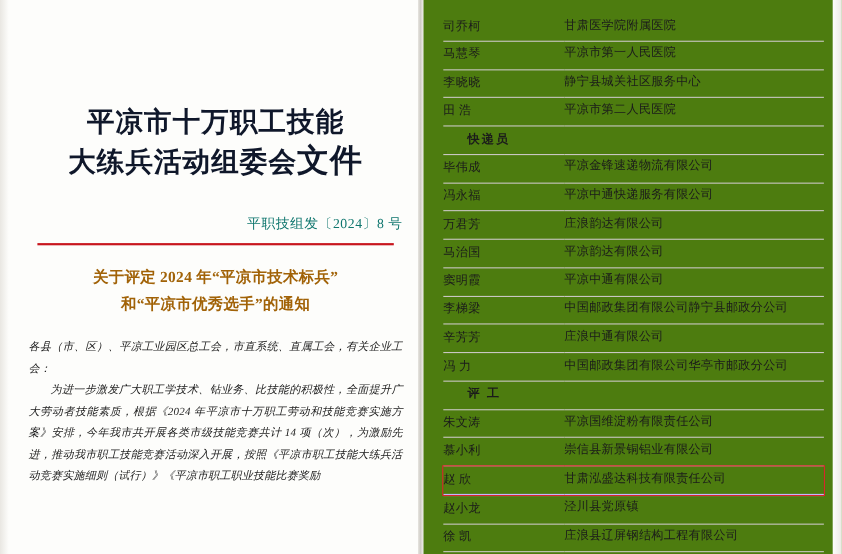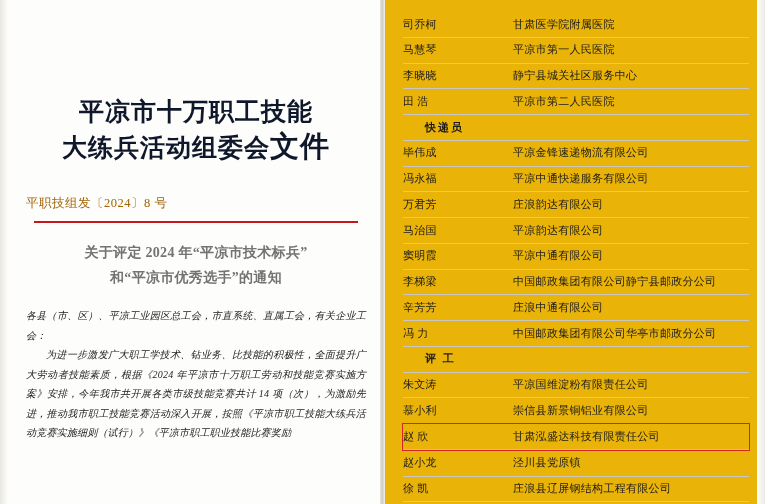--- a/index.html
+++ b/index.html
@@ -43,36 +43,36 @@
   .masthead .l2{
     font-size:25px;
     display:block;
     white-space:nowrap;
   }
   .masthead .l2 .big{
     font-size:29px;
   }
   .docnum{
     margin-top:30px;
-    text-align:left;
+    text-align:right;
     font-size:12.5px;
-    color:#a16207;
+    color:#0f766e;
     letter-spacing:.5px;
   }
   .redline{
     margin:9px 8px 0 8px;
     height:2px;
     background:#c8161d;
   }
   .title{
     margin-top:18px;
     text-align:center;
     font-size:14px;
     font-weight:bold;
-    color:#737373;
+    color:#a16207;
     line-height:1.75;
     letter-spacing:.3px;
   }
   .title .t2{display:block;}
   .body{
     margin-top:16px;
     font-size:10px;
     color:#1b1b1b;
     line-height:1.95;
     text-align:justify;
@@ -83,21 +83,21 @@
   .body p.indent{text-indent:2em;}
   
   .gutter{
     width:5px;height:504px;
     background:linear-gradient(to right,#e7e5e0,#cfccc6 45%,#f2f1ee);
   }
   
   .right{
     position:relative;
     width:380px;height:504px;
-    background:#eab308;
+    background:#4d7c0f;
     box-sizing:border-box;
   }
   .right-inner{
     position:absolute;
     left:18px;top:12px;right:16px;bottom:10px;
   }
   table.namelist{
     width:100%;
     border-collapse:collapse;
     font-size:11px;
@@ -111,20 +111,21 @@
     letter-spacing:.3px;
   }
   td.name{
     width:88px;
     padding-left:22px;
     white-space:nowrap;
   }
   td.org{
     padding-left:6px;
     white-space:nowrap;
+    font-family:Liberation Mono, monospace;
   }
   tr.section td{
     font-weight:bold;
     letter-spacing:2px;
   }
   tr.section td.name{padding-left:22px;}
   tr.highlight{
     outline:1.5px solid #d7262b;
   }
   tr.highlight td{

